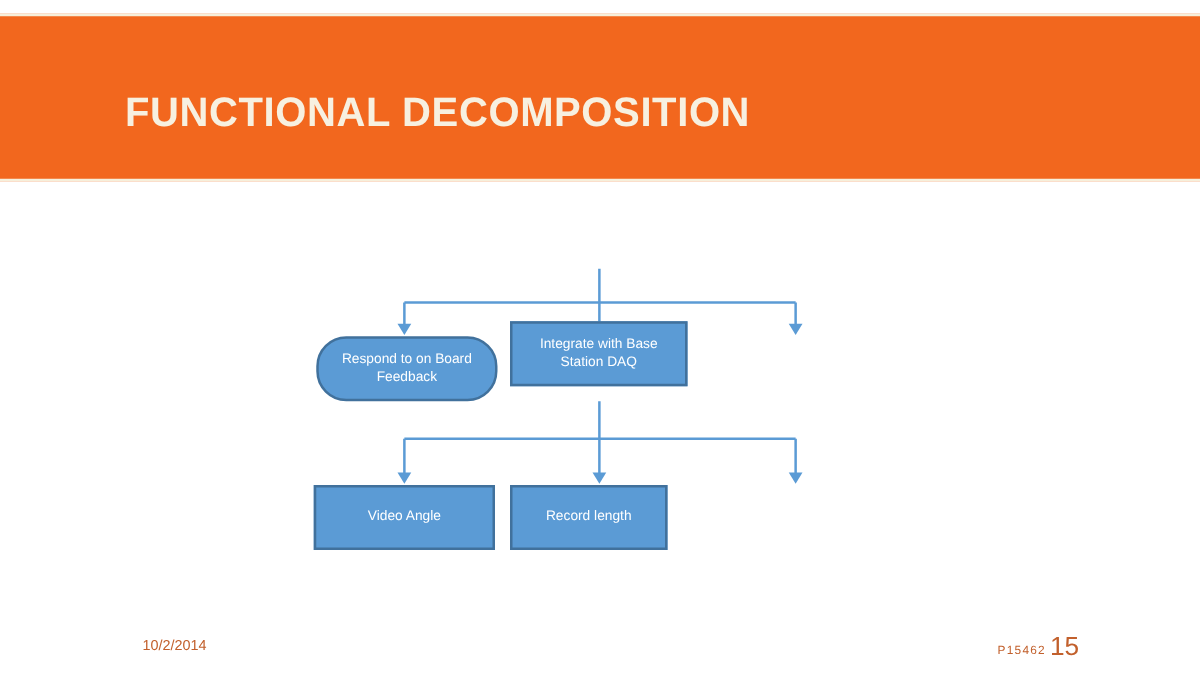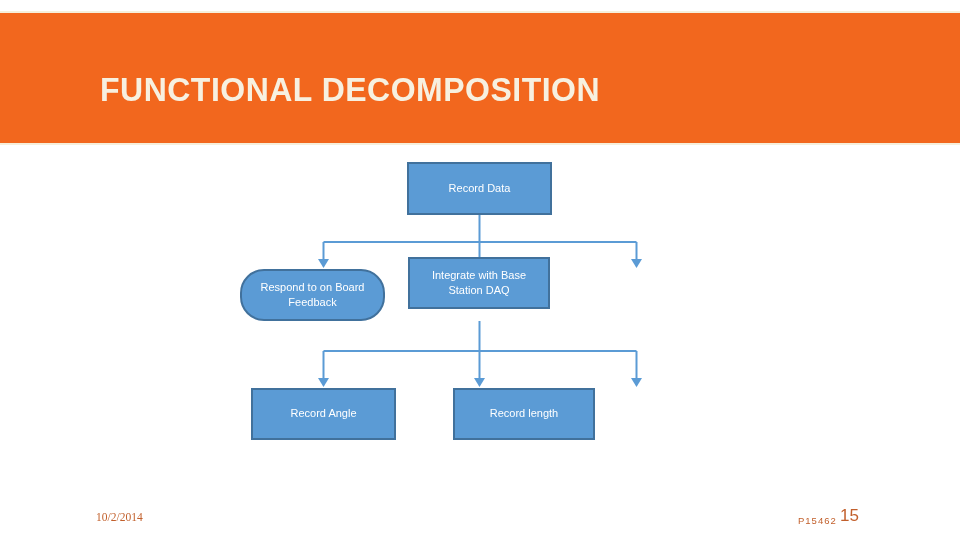--- a/index.html
+++ b/index.html
@@ -44,53 +44,52 @@
     color: #FFFFFF;
     font-size: 11px;
     line-height: 1.4;
     display: flex;
     align-items: center;
     justify-content: center;
     text-align: center;
     padding: 2px 8px;
   }
   .box-root   { left: 407px; top: 162px; width: 145px; height: 53px; }
-  .box-l2-0   { left: 240px; top: 269px; width: 145px; height: 52px; border-radius: 24px; }
+  .box-l2-0   { left: 253px; top: 269px; width: 145px; height: 52px; border-radius: 24px; }
   .box-l2-1   { left: 408px; top: 257px; width: 142px; height: 52px; }
   .box-l2-2   { left: 565px; top: 269px; width: 143px; height: 52px; }
   .box-l3-0   { left: 251px; top: 388px; width: 145px; height: 52px; }
-  .box-l3-1   { left: 408px; top: 388px; width: 142px; height: 52px; margin-left: 45px; }
+  .box-l3-1   { left: 408px; top: 388px; width: 126px; height: 52px; }
   .box-l3-2   { left: 565px; top: 388px; width: 143px; height: 52px; }
 
   .connector-svg {
     position: absolute;
     left: 0; top: 0;
     width: 960px; height: 540px;
     pointer-events: none;
   }
 
   
   .footer-date {
     position: absolute;
-    left: 96px; top: 511px;
+    left: 114px; top: 511px;
     font-size: 11.5px;
     color: #C2602C;
-    font-family: Liberation Serif, serif;
   }
   .footer-code {
     position: absolute;
     left: 798px; top: 515px;
     font-size: 9.5px;
     letter-spacing: 1px;
     color: #C2602C;
   }
   .slide-number {
     position: absolute;
     left: 840px; top: 506px;
-    font-size: 17px;
+    font-size: 21px;
     color: #C2602C;
   }
 </style>
 </head>
 <body>
 
 <div class="slide">
 
   <div class="title-band">
     <div class="page-title">FUNCTIONAL DECOMPOSITION</div>
@@ -118,28 +117,27 @@
       <path d="M479.5 351 L479.5 379"></path>
       <path d="M636.5 351 L636.5 379"></path>
     </g>
     <g fill="#5B9BD5">
       <polygon points="318,378 329,378 323.5,387"></polygon>
       <polygon points="474,378 485,378 479.5,387"></polygon>
       <polygon points="631,378 642,378 636.5,387"></polygon>
     </g>
   </svg>
 
-  <div class="chart-box box-root">Record Data</div>
 
   <div class="chart-box box-l2-0">Respond to on Board Feedback</div>
 
   <div class="chart-box box-l2-1">Integrate with Base Station DAQ</div>
 
 
-  <div class="chart-box box-l3-0">Record Angle</div>
+  <div class="chart-box box-l3-0">Video Angle</div>
 
   <div class="chart-box box-l3-1">Record length</div>
 
 
   <div class="footer-date">10/2/2014</div>
 
   <div class="footer-code">P15462</div>
 
   <div class="slide-number">15</div>
 

